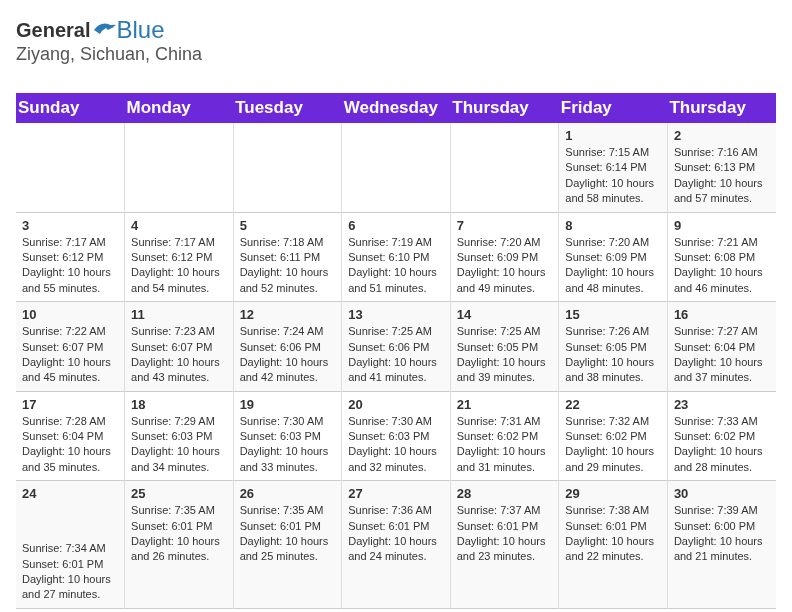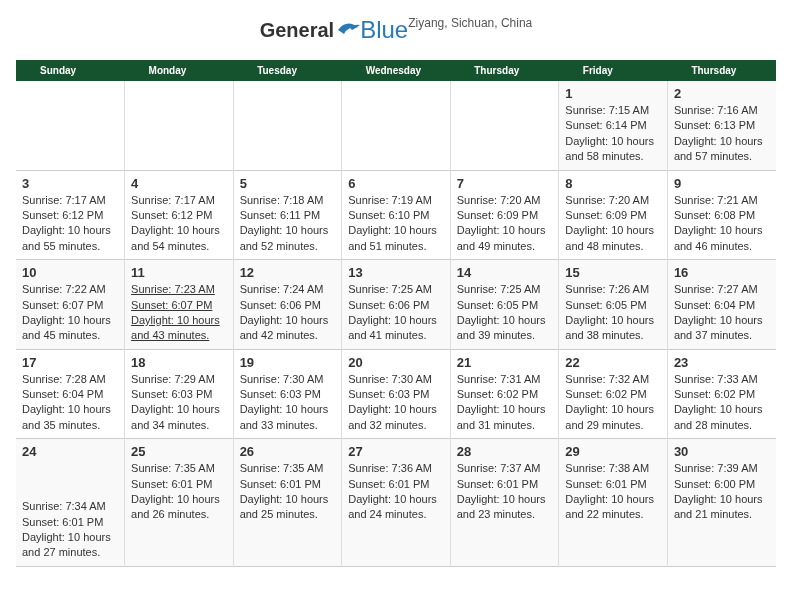--- a/index.html
+++ b/index.html
@@ -5,23 +5,24 @@
     * { box-sizing: border-box; margin: 0; padding: 0; }
     body {
       font-family: Arial, sans-serif;
       background: #fff;
       width: 792px;
       min-height: 612px;
       padding: 16px;
     }
     .header {
       display: flex;
-      justify-content: center;
+      justify-content: space-between;
       align-items: flex-start;
-      margin-bottom: 16px;
+      margin-bottom: 28px;
+      flex-direction: column;
     }
     .logo {
       display: flex;
       flex-direction: column;
       align-items: flex-start;
     }
     .logo-text {
       display: flex;
       align-items: center;
     }
@@ -42,35 +43,35 @@
     }
     .month-title {
       text-align: right;
     }
     .month-title h1 {
       font-size: 36px;
       font-weight: bold;
       color: #333;
     }
     .month-title h2 {
-      font-size: 12px;
+      font-size: 18px;
       font-weight: normal;
       color: #555;
     }
     table {
       width: 100%;
       border-collapse: collapse;
       table-layout: fixed;
     }
     thead th {
-      background-color: #14532d;
+      background-color: #6d28d9;
       color: #fff;
       text-align: left;
-      padding: 5px 24px;
-      font-size: 10px;
+      padding: 5px 2px;
+      font-size: 17px;
       font-weight: bold;
     }
     tbody tr {
       border-bottom: 1px solid #ccc;
     }
     tbody td {
       vertical-align: top;
       padding: 5px 6px;
       font-size: 11px;
       color: #333;
@@ -201,21 +202,21 @@
       <tr>
         <td>
           <span class="day-num">10</span>
           <div class="day-info" style="white-space: pre-line;">Sunrise: 7:22 AM
 Sunset: 6:07 PM
 Daylight: 10 hours
 and 45 minutes.</div>
         </td>
         <td>
           <span class="day-num">11</span>
-          <div class="day-info" style="white-space: pre-line; text-decoration: underline;">Sunrise: 7:23 AM
+          <div class="day-info" style="white-space: pre-line;">Sunrise: 7:23 AM
 Sunset: 6:07 PM
 Daylight: 10 hours
 and 43 minutes.</div>
         </td>
         <td>
           <span class="day-num">12</span>
           <div class="day-info" style="white-space: pre-line;">Sunrise: 7:24 AM
 Sunset: 6:06 PM
 Daylight: 10 hours
 and 42 minutes.</div>

